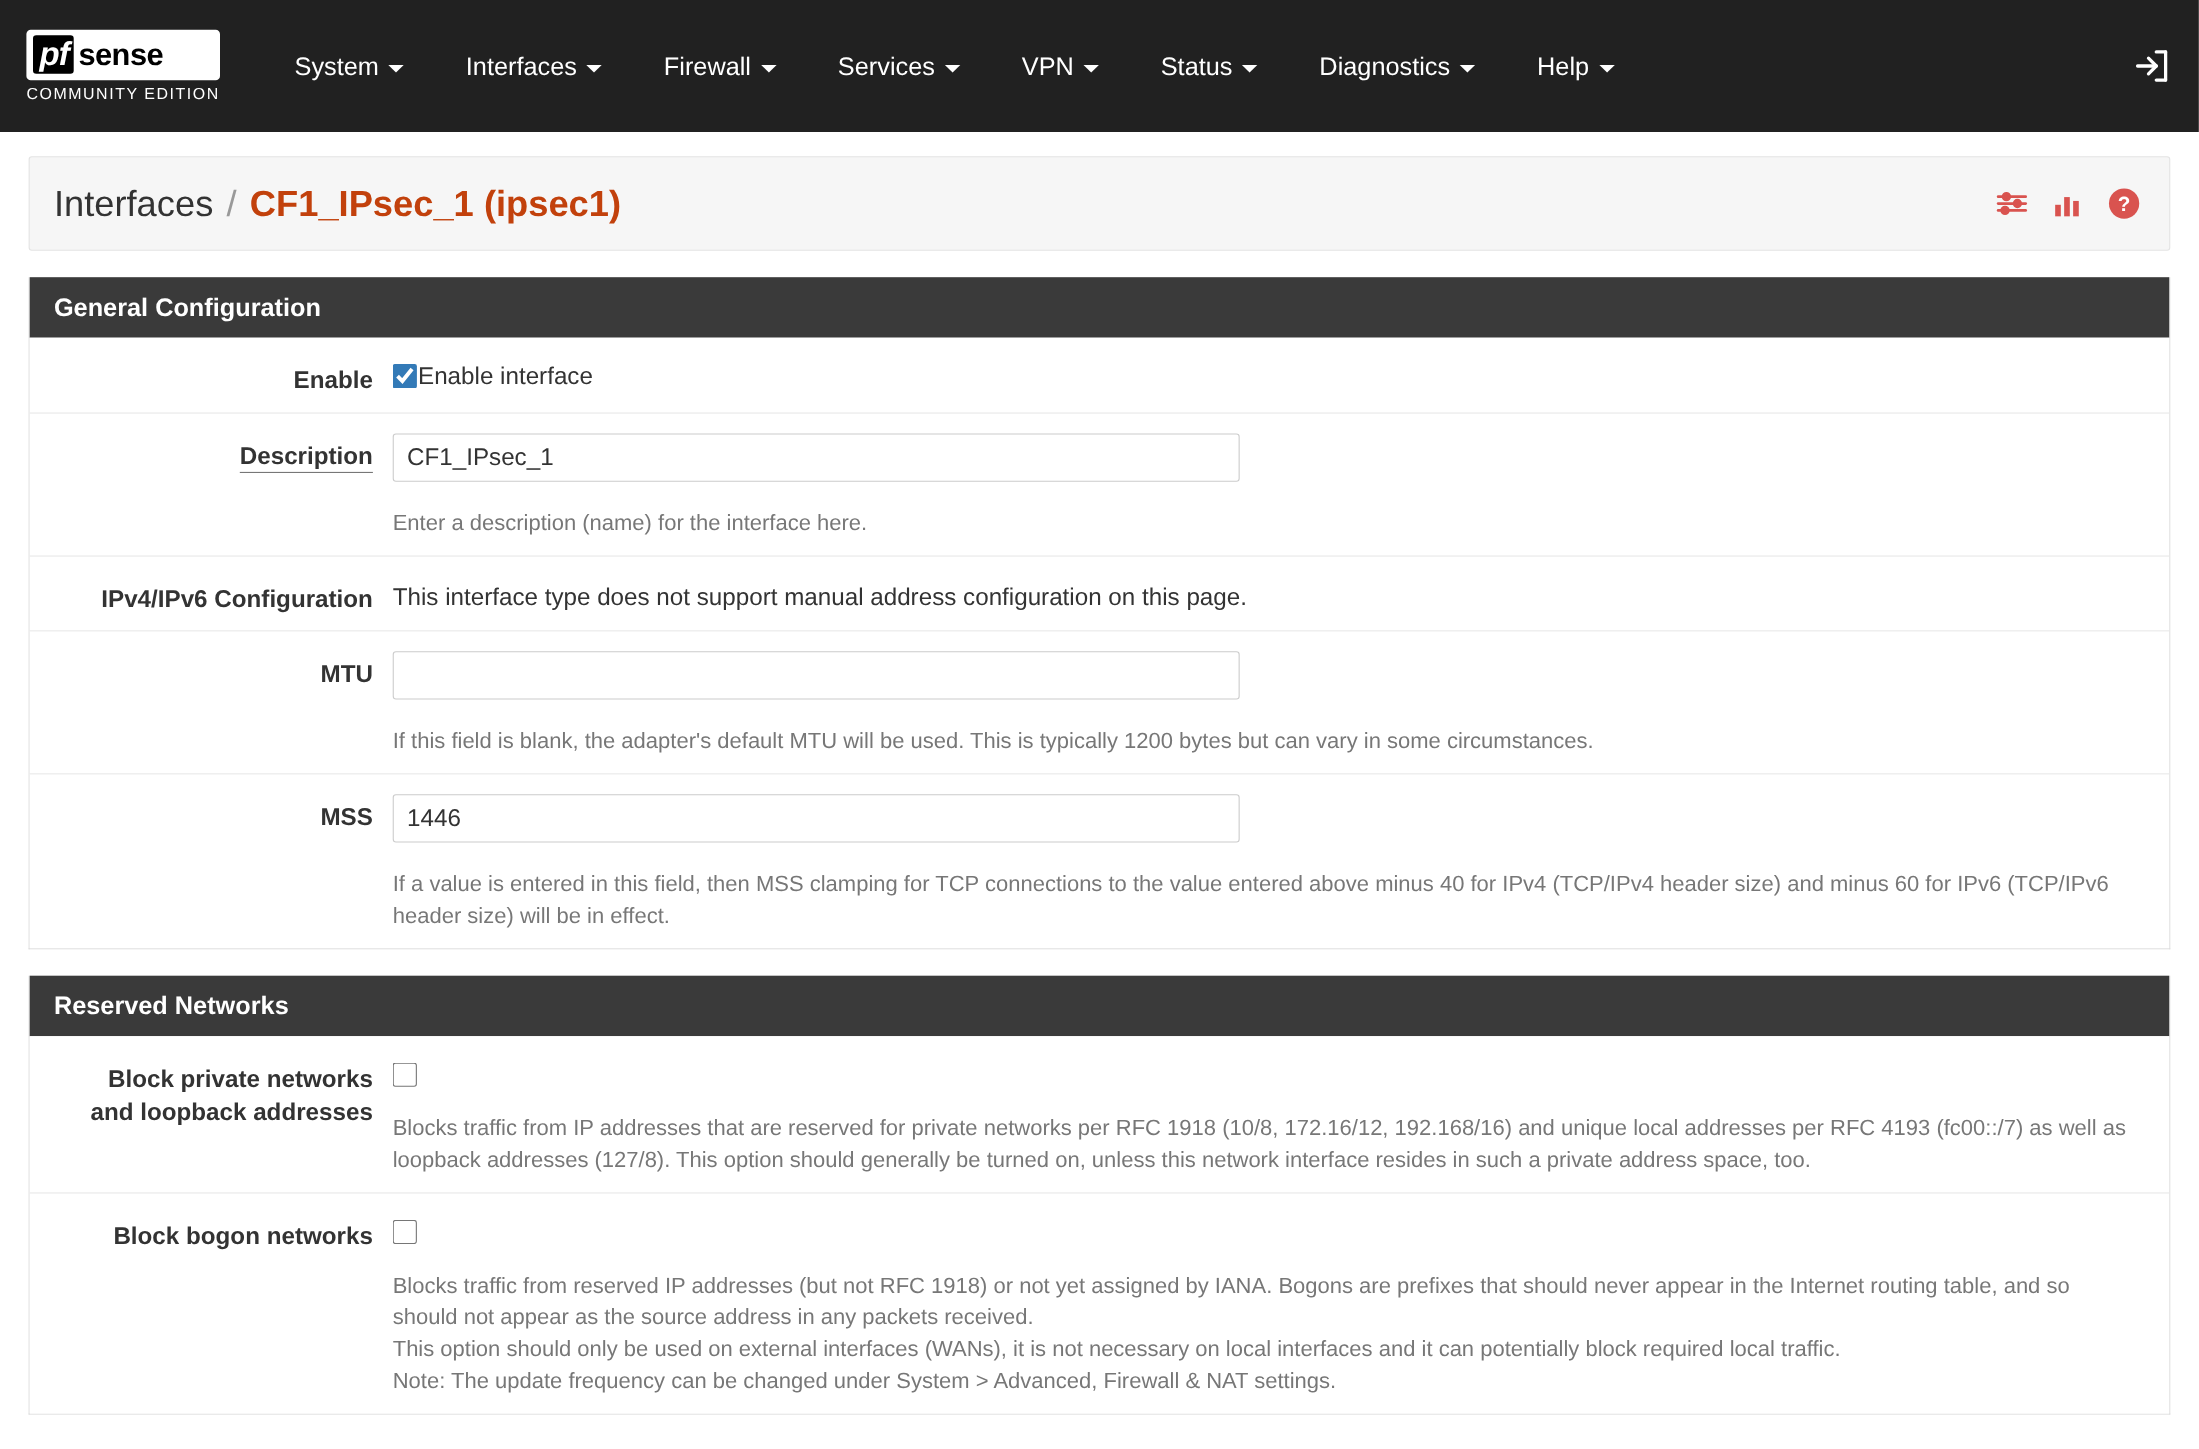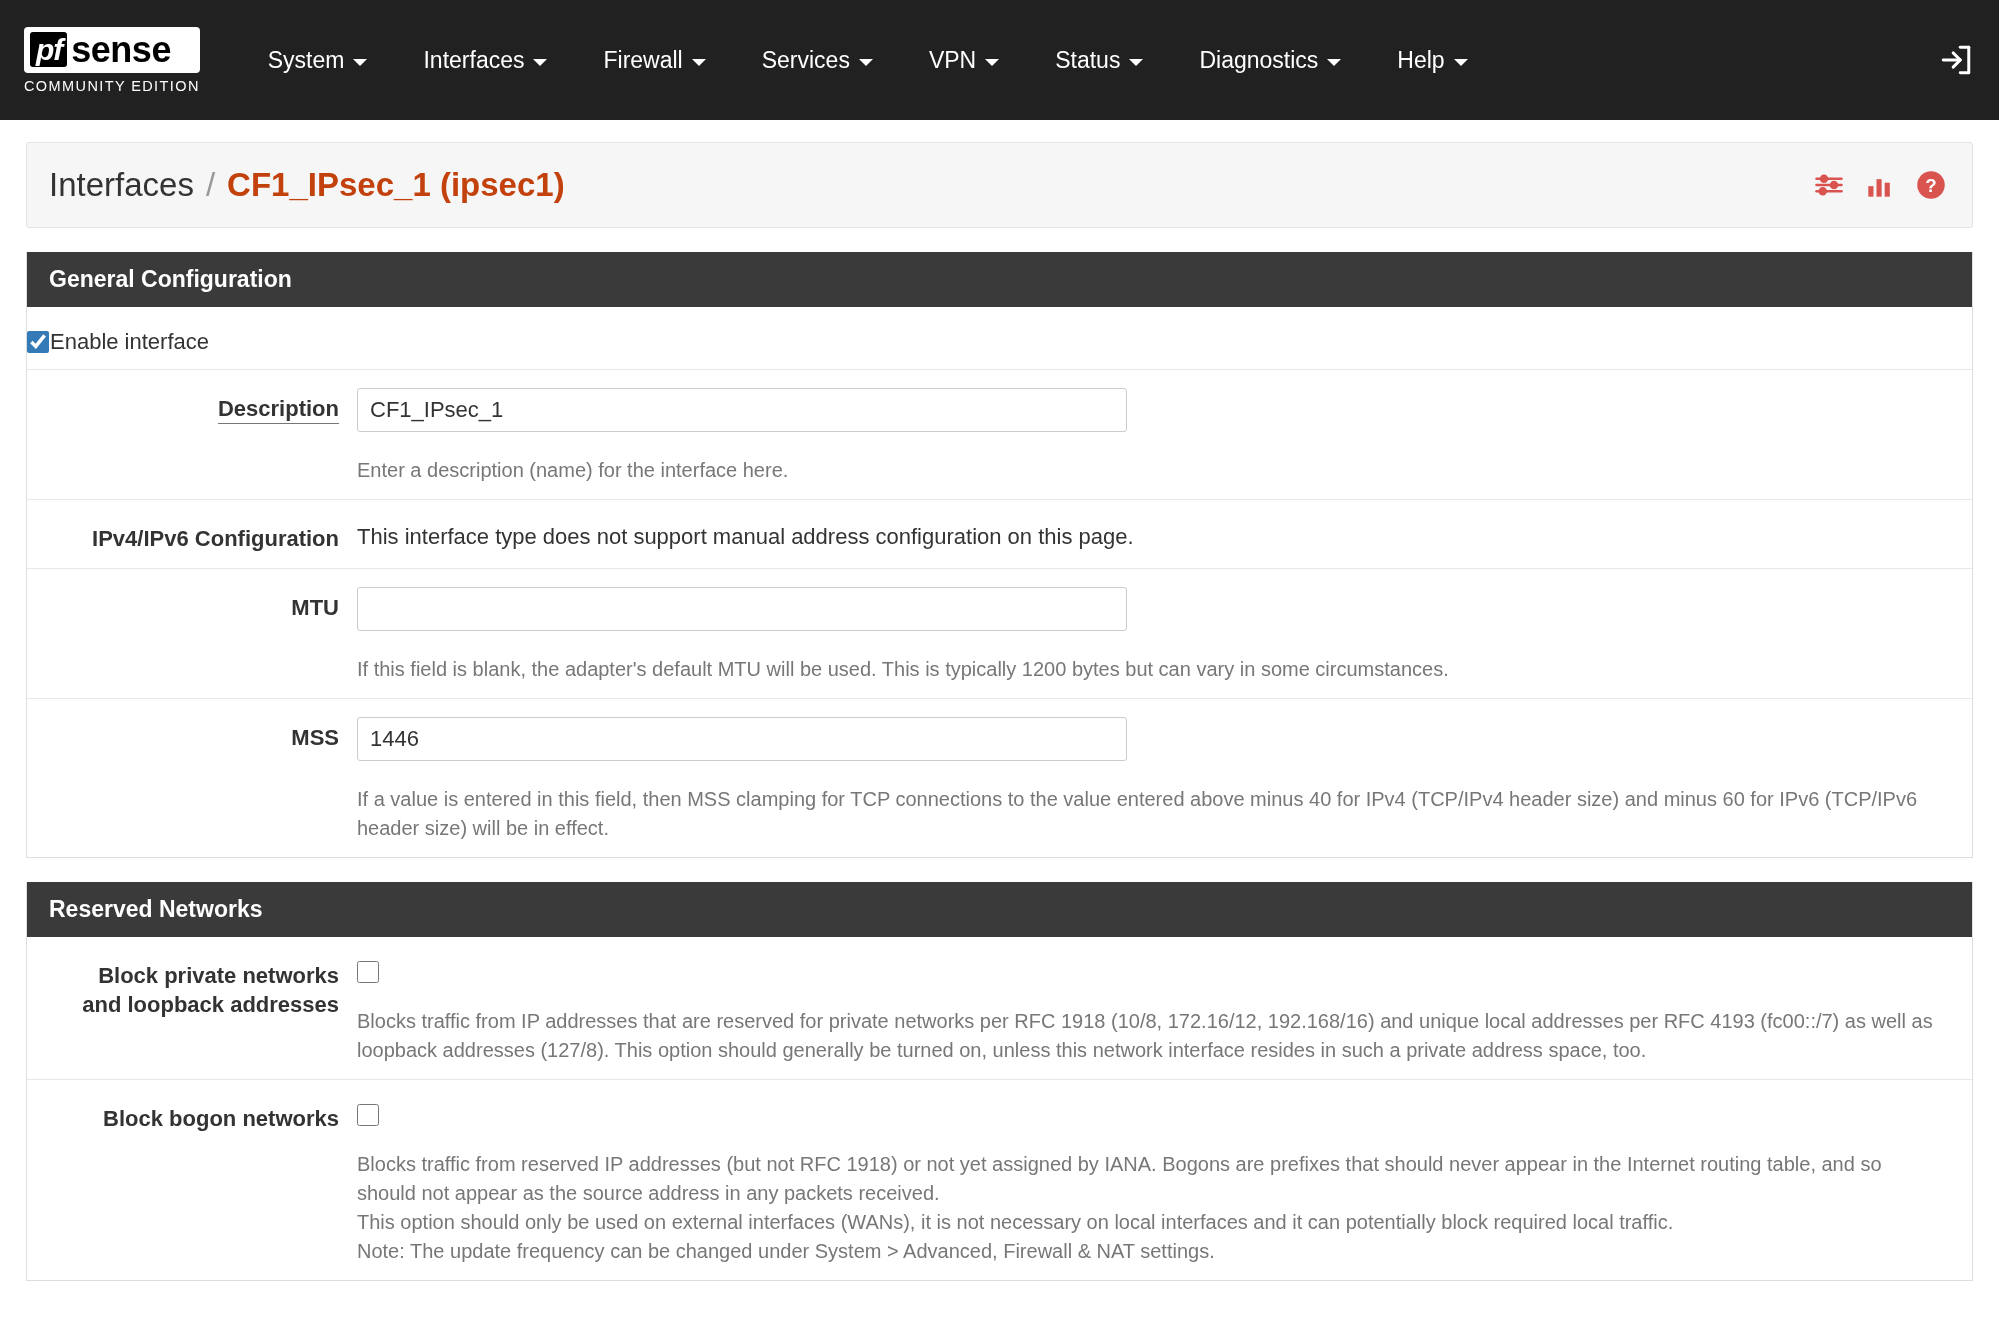--- a/index.html
+++ b/index.html
@@ -48,21 +48,21 @@
     font-size: 30px;
     font-style: italic;
     padding: 1px 5px 1px 6px;
     border-radius: 3px;
     line-height: 1.1;
     letter-spacing: -1px;
   }
   .brand-sense {
     color: #000000;
     font-weight: bold;
-    font-size: 36px;
+    font-size: 28px;
     margin-left: 4px;
     letter-spacing: -0.5px;
   }
   .brand-sub {
     color: #ffffff;
     font-size: 14.5px;
     letter-spacing: 1.4px;
     margin-top: 5px;
     font-weight: normal;
   }
@@ -297,20 +297,21 @@
       </svg>
     </span>
   </div>
 </div>
 
 <div class="panel">
   <div class="panel-heading">General Configuration</div>
   <div class="panel-body">
 
     <div class="form-row">
+      <div class="col-label">Enable</div>
       <div class="col-field">
         <div class="checkbox-line">
           <input type="checkbox" checked="" style="">
           <span class="cb-text">Enable interface</span>
         </div>
       </div>
     </div>
 
     <div class="form-row">
       <div class="col-label underlined"><span class="lbl">Description</span></div>

